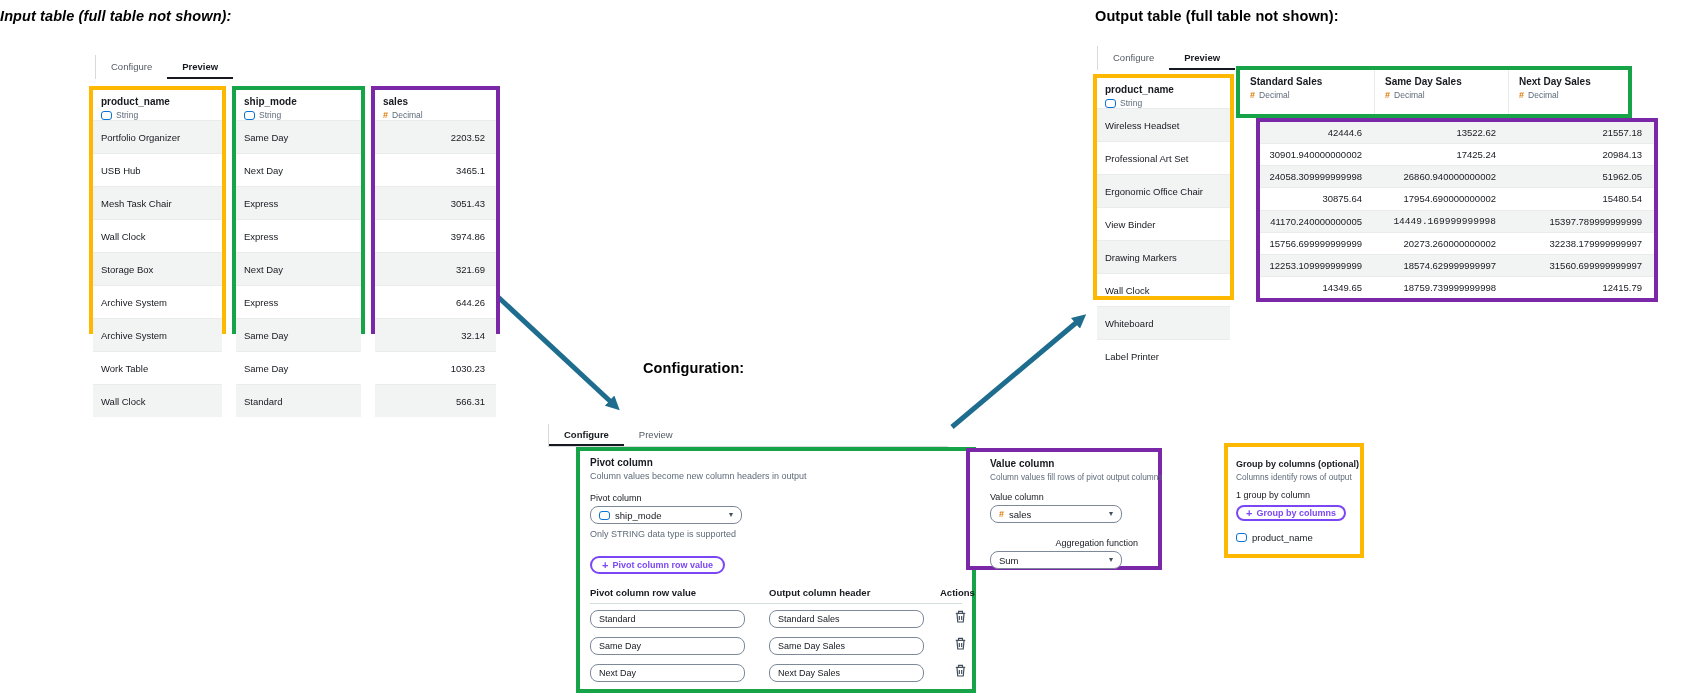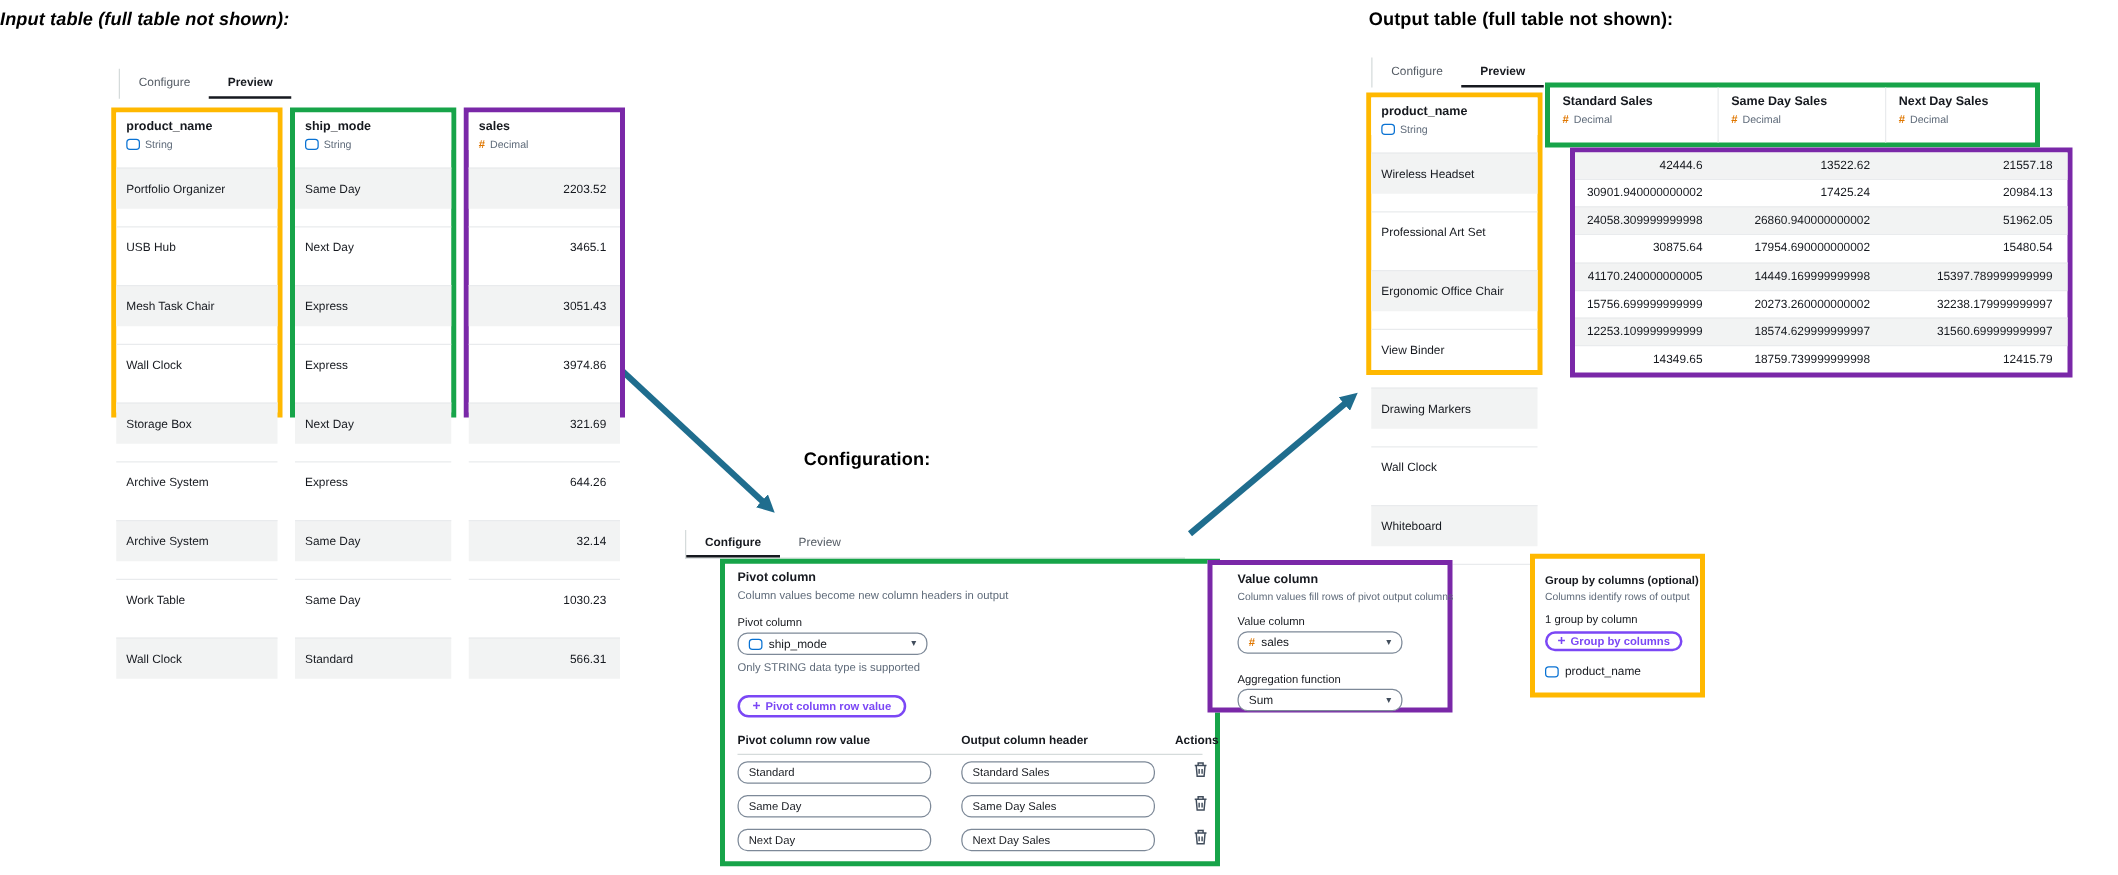--- a/index.html
+++ b/index.html
@@ -18,21 +18,21 @@
 
   
   .colbox { position:absolute; background:#fff; display:flex; flex-direction:column; }
   .bY { border:4px solid #ffb800; }
   .bG { border:4px solid #17a449; }
   .bP { border:4px solid #7a28a8; }
   .colhead { flex:none; padding:6px 8px 0; background:#fff; }
   .colname { font-size:10px; font-weight:bold; color:#16191f; white-space:nowrap; }
   .coltype { display:flex; align-items:center; gap:4px; margin-top:3px; font-size:8.5px; color:#5f6b7a; }
   .cell { flex:1; font-size:9.5px; color:#16191f; padding:16px 8px; display:flex; align-items:center;
-          border-top:1px solid #e9ebed; white-space:nowrap; overflow:hidden;margin-top:14px; }
+          border-top:1px solid #e9ebed; white-space:nowrap; overflow:hidden; }
   .cell.num { justify-content:flex-end; padding-right:11px; }
   .alt { background:#f2f3f3; }
 
   
   .hrow { position:absolute; display:flex; background:#fff; }
   .hcell { padding:6px 10px 0; border-left:1px solid #e9ebed; }
   .hcell:first-child { border-left:none; }
   .drow { flex:1; display:flex; border-top:1px solid #e9ebed; }
   .drow:first-child { border-top:none; }
   .dcell { font-size:9.5px; display:flex; align-items:center; justify-content:flex-end; padding-right:12px; white-space:nowrap; }
@@ -211,21 +211,21 @@
       <div class="dcell" style="width:134px;">26860.940000000002</div>
       <div class="dcell" style="width:146px;">51962.05</div>
     </div>
     <div class="drow">
       <div class="dcell" style="width:114px;">30875.64</div>
       <div class="dcell" style="width:134px;">17954.690000000002</div>
       <div class="dcell" style="width:146px;">15480.54</div>
     </div>
     <div class="drow alt">
       <div class="dcell" style="width:114px;">41170.240000000005</div>
-      <div class="dcell" style="width:134px;">14449.169999999998</div>
+      <div class="dcell" style="width:134px;font-family:Liberation Mono, monospace;">14449.169999999998</div>
       <div class="dcell" style="width:146px;">15397.789999999999</div>
     </div>
     <div class="drow">
       <div class="dcell" style="width:114px;">15756.699999999999</div>
       <div class="dcell" style="width:134px;">20273.260000000002</div>
       <div class="dcell" style="width:146px;">32238.179999999997</div>
     </div>
     <div class="drow alt">
       <div class="dcell" style="width:114px;">12253.109999999999</div>
       <div class="dcell" style="width:134px;">18574.629999999997</div>
@@ -305,21 +305,21 @@
   <div class="panel bP" style="left:966px; top:448px; width:196px; height:122px;">
     <div class="panel-in" style="padding:6px 20px;">
       <div class="p-title">Value column</div>
       <div class="p-desc tight">Column values fill rows of pivot output columns</div>
       <div class="f-label" style="margin-top:10px;">Value column</div>
       <div class="select" style="width:132px;">
         <span class="hash">#</span>
         <span>sales</span>
         <span class="caret">▾</span>
       </div>
-      <div class="f-label" style="margin-top:15px;">Aggregation function</div>
+      <div class="f-label" style="margin-top:15px;text-align:right;">Aggregation function</div>
       <div class="select" style="width:132px;">
         <span>Sum</span>
         <span class="caret">▾</span>
       </div>
     </div>
   </div>
 
   <div class="panel bY" style="left:1224px; top:443px; width:140px; height:115px;">
     <div class="panel-in" style="padding:12px 8px 6px;">
       <div class="p-title" style="font-size:9px;">Group by columns (optional)</div>

